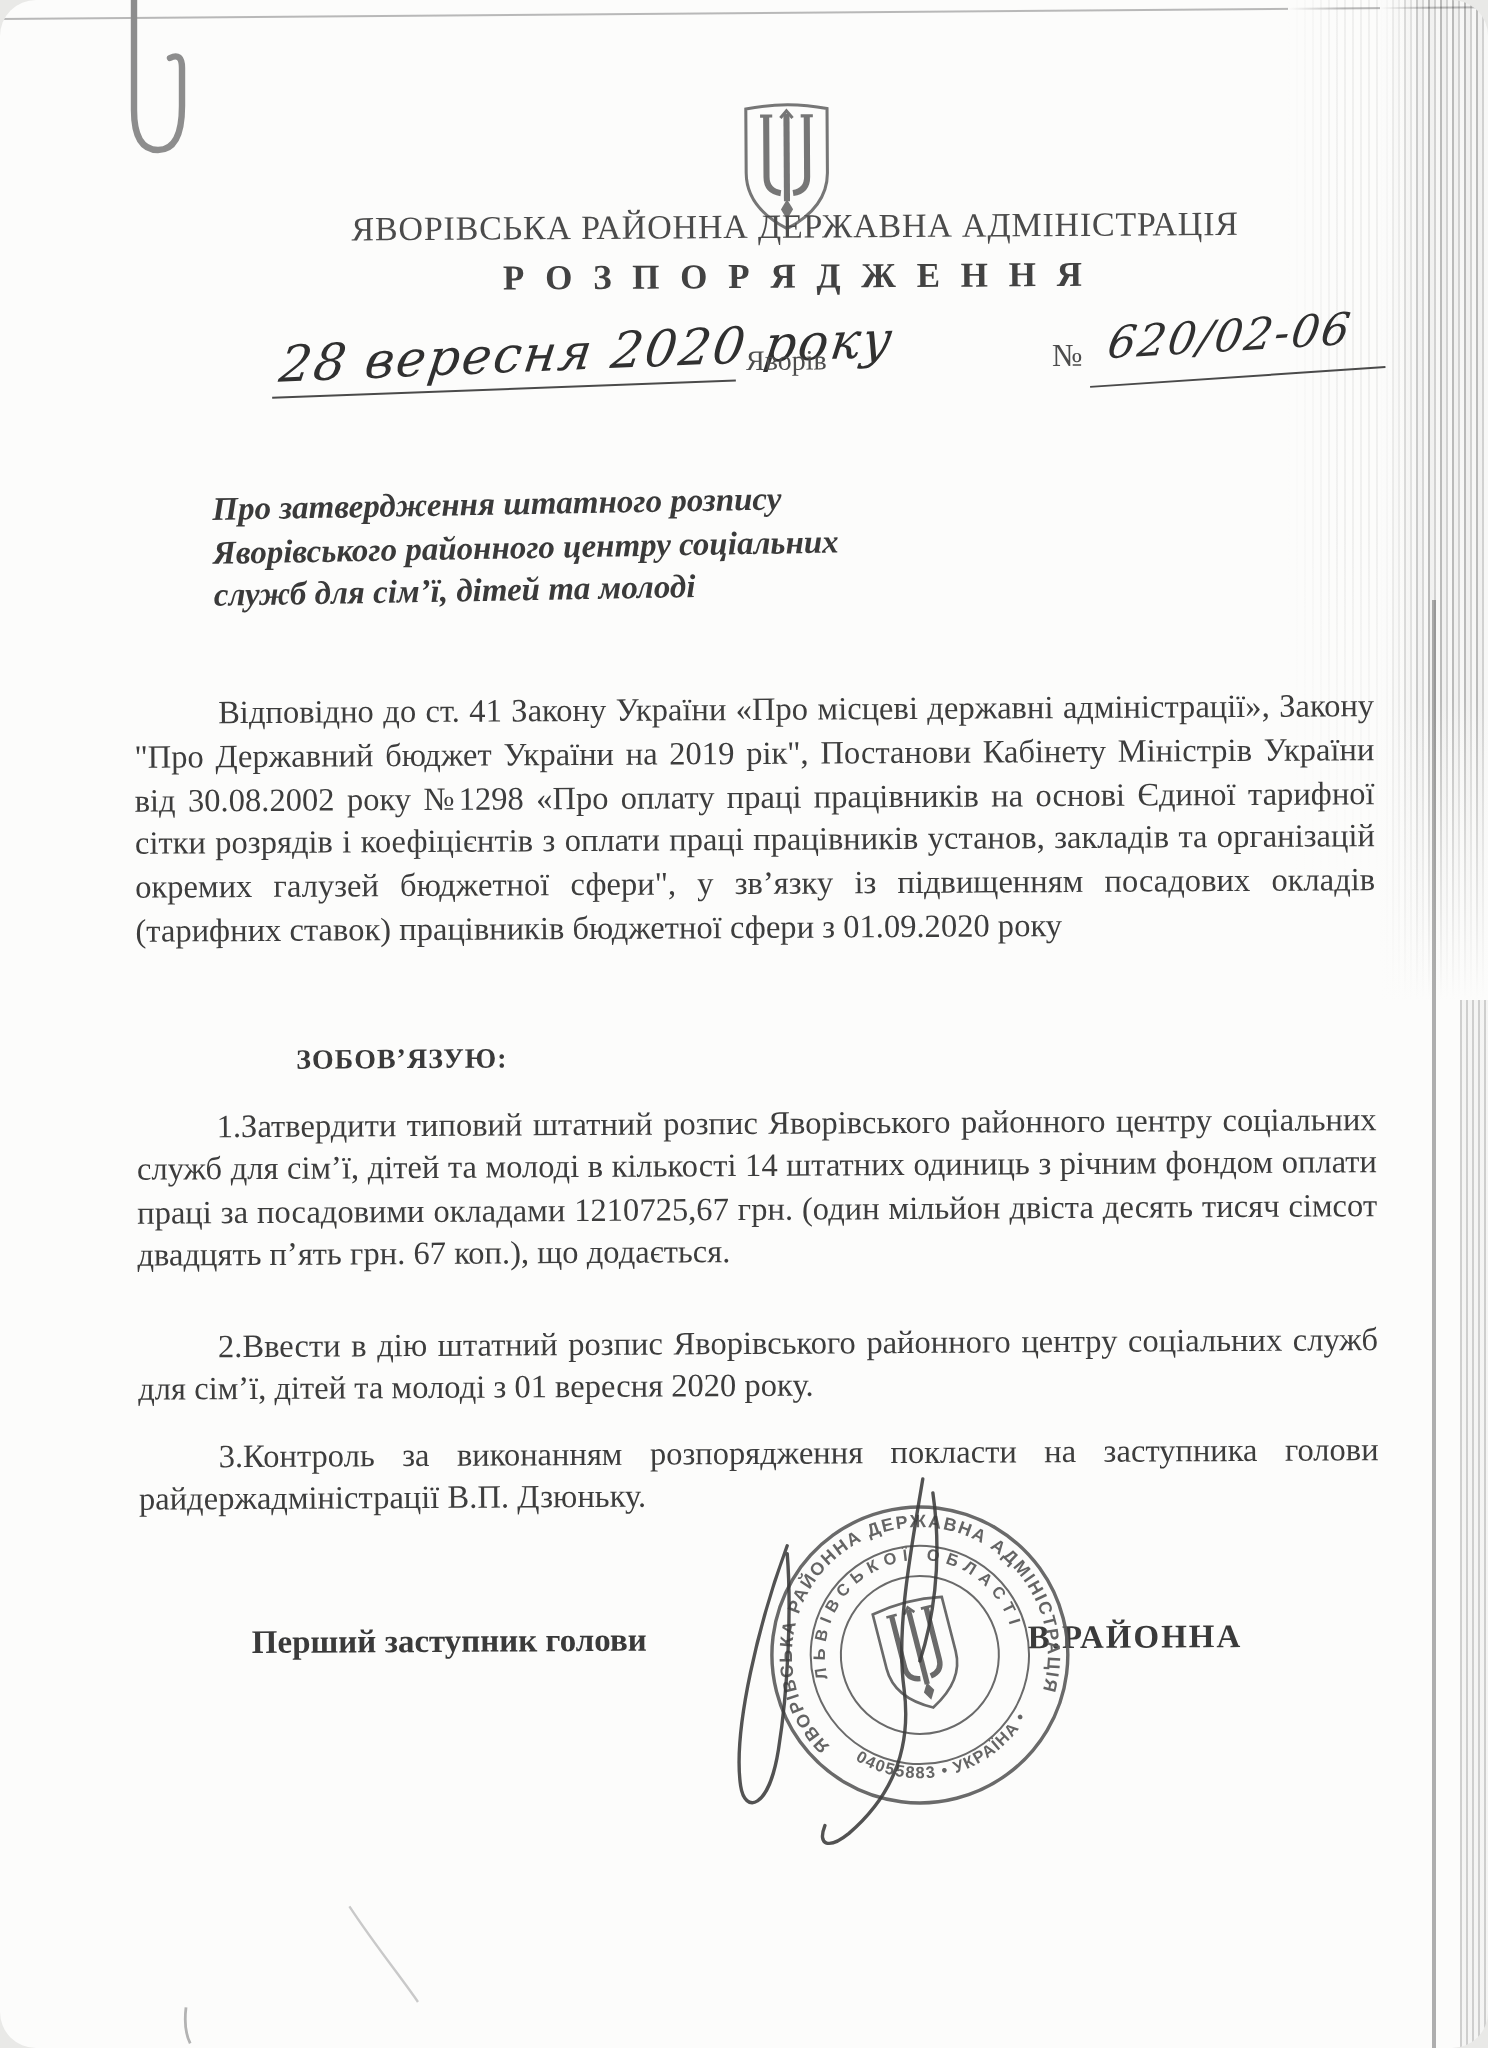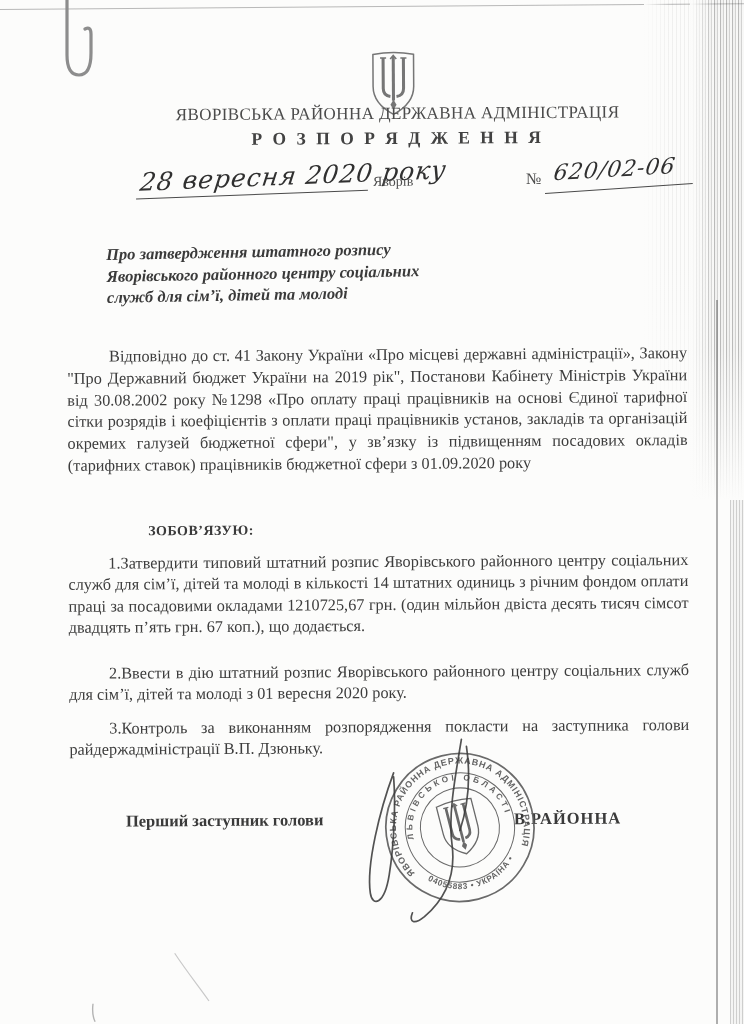--- a/index.html
+++ b/index.html
@@ -2,20 +2,21 @@
 <html><head>
 <meta charset="utf-8">
 <style>
   html,body{margin:0;padding:0;}
   body{width:744px;height:1024px;background:#e9e9e7;}
   .page{
     position:relative;width:744px;height:1024px;overflow:hidden;
     background:#fcfcfb;
     font-family:"Liberation Serif","DejaVu Serif",serif;
     color:#3d3d3d;
+    border-radius:18px;
   }
   .abs{position:absolute;}
   .doc{position:absolute;inset:0;transform:rotate(-0.35deg);}
 
   
   .top-edge-line{left:0;top:9px;width:760px;height:1.2px;background:#ababab;
     transform:rotate(-0.45deg);transform-origin:left center;opacity:.85;}
   .edge-band{right:0;top:0;width:54px;height:500px;
     background:repeating-linear-gradient(90deg,
       rgba(70,70,70,.36) 0 1px, rgba(175,175,175,.14) 1px 3px,

